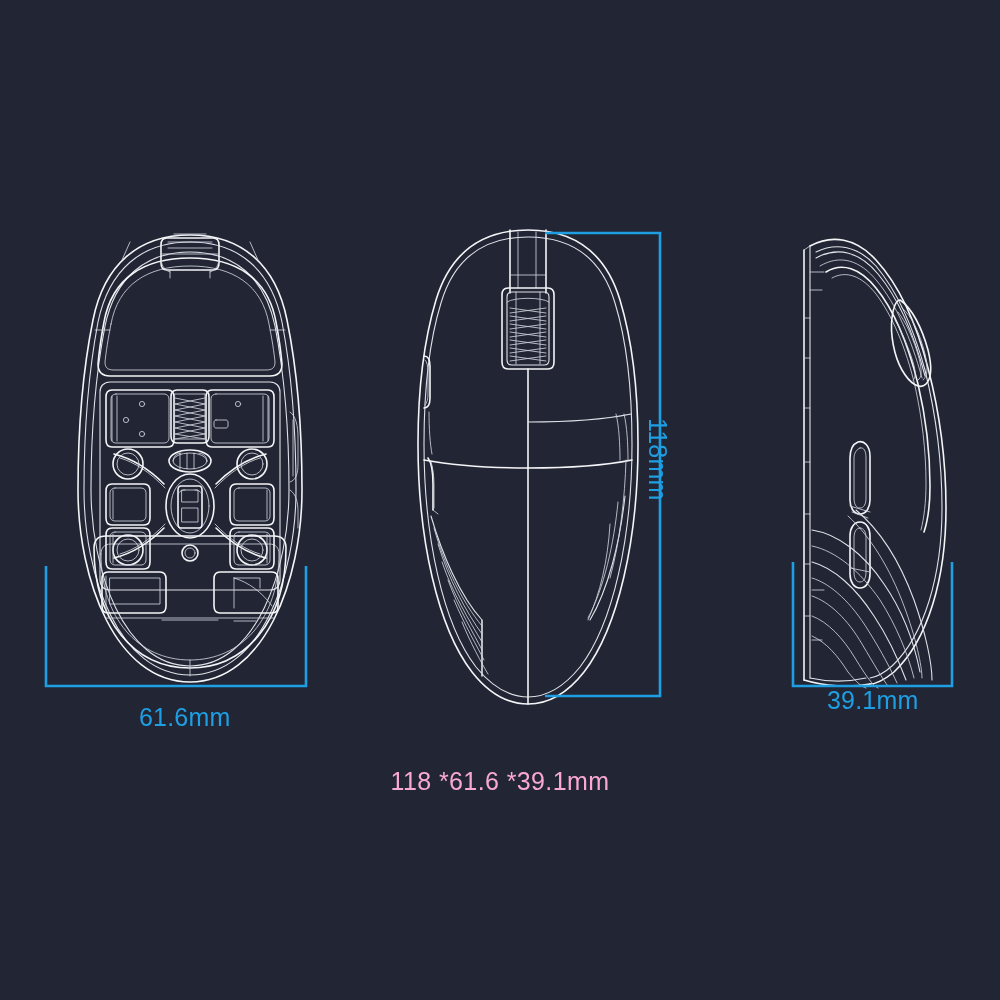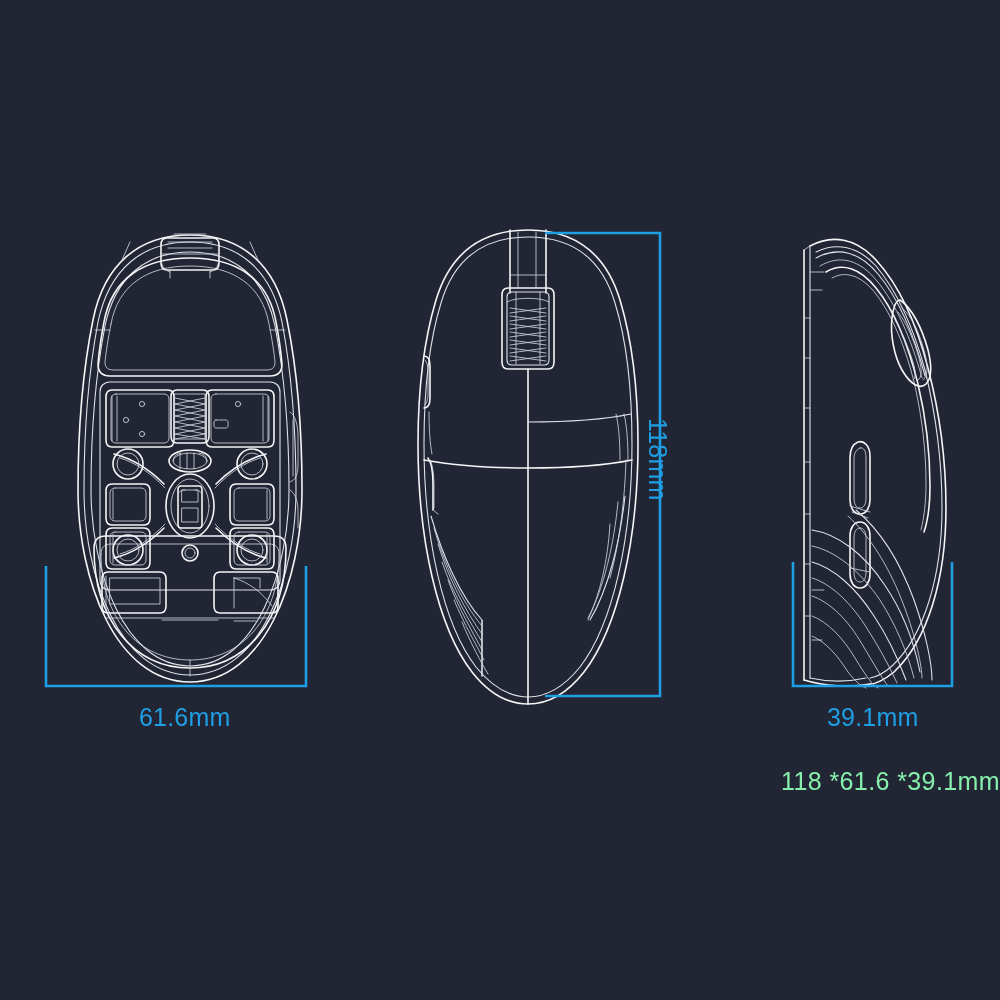--- a/index.html
+++ b/index.html
@@ -35,35 +35,35 @@
     letter-spacing: 0.2px;
     white-space: nowrap;
     font-family: "Liberation Sans", sans-serif;
   }
   #label-width {
     left: 139px;
     top: 703px;
   }
   #label-depth {
     left: 827px;
-    top: 703px;
+    top: 686px;
   }
   #label-height {
     left: 672px;
     top: 418px;
     transform: rotate(90deg);
     transform-origin: left top;
   }
   #caption {
     position: absolute;
     left: 0;
     right: 0;
     top: 767px;
-    text-align: right;
-    color: #86efac;
+    text-align: center;
+    color: #f9a8d4;
     font-size: 25px;
     letter-spacing: 0.4px;
     font-family: "Liberation Sans", sans-serif;
   }
   svg { display: block; }
   .ln {
     fill: none;
     stroke: #f4f5f7;
     stroke-width: 1.6;
     stroke-linecap: round;

